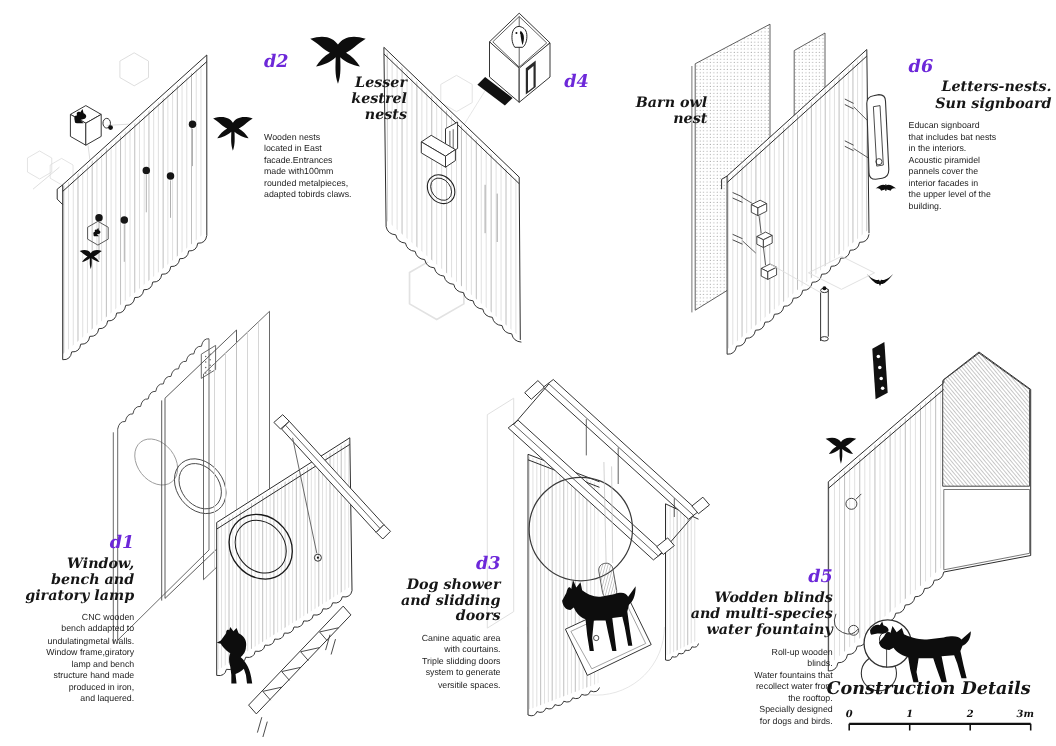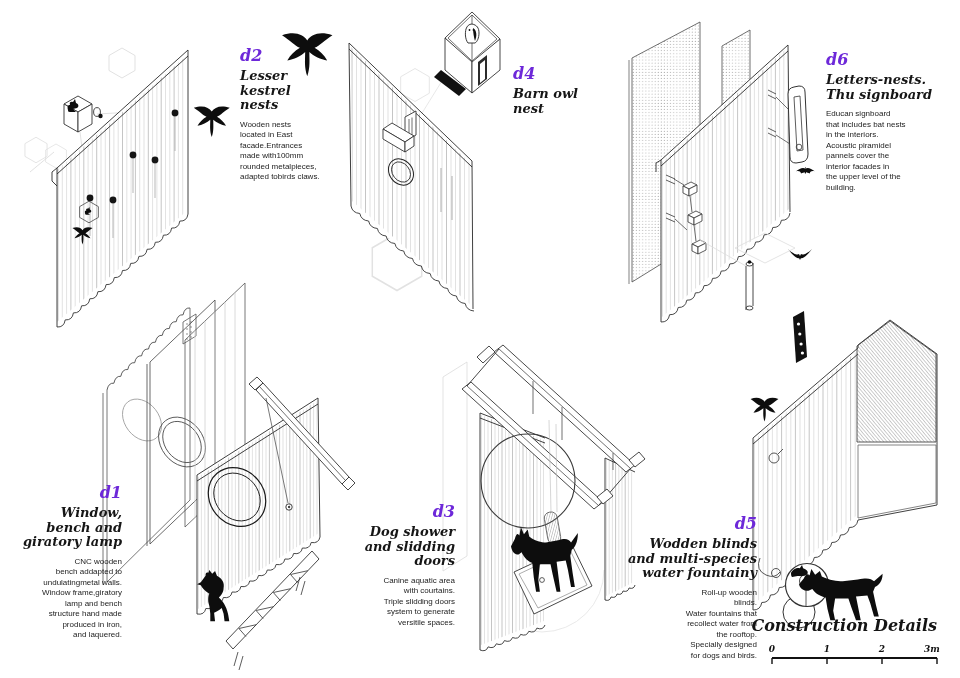--- a/index.html
+++ b/index.html
@@ -2,21 +2,21 @@
 <html><head>
 <meta charset="utf-8">
 <style>
   html,body{margin:0;padding:0;background:#fff;}
   #sheet{position:relative;width:960px;height:678px;background:#fff;overflow:hidden;
          font-family:"Liberation Sans",sans-serif;color:#111;}
   #drawings{position:absolute;left:0;top:0;}
   .detail{position:absolute;}
   .detail .label{font:italic 700 16px "DejaVu Serif",serif;color:#6d28d9;}
   .detail .title{font:italic 700 13px "DejaVu Serif",serif;line-height:1.12;margin-top:4px;
-                 white-space:pre-line;color:#161616;}
+                 white-space:pre-line;color:#161616;text-align:right;}
   .detail .body{font-size:8px;line-height:1.32;margin-top:7px;white-space:pre-line;color:#1c1c1c;}
   .right{text-align:right;}
   .footer-title{position:absolute;right:23px;top:616px;font:italic 700 16px "DejaVu Serif",serif;color:#141414;margin-left:24px;}
 </style>
 </head>
 <body>
 
 <div id="sheet">
 
 <svg id="drawings" width="960" height="678" viewBox="0 0 960 678">
@@ -592,21 +592,21 @@
 
 <div class="detail" style="left:513px;top:64px;width:130px;">
   <div class="label">d4</div>
   <div class="title">Barn owl
 nest</div>
 </div>
 
 <div class="detail" style="left:826px;top:50px;width:130px;">
   <div class="label">d6</div>
   <div class="title">Letters-nests.
-Thu signboard</div>
+Sun signboard</div>
   <div class="body">Educan signboard
 that includes bat nests
 in the interiors.
 Acoustic piramidel
 pannels cover the
 interior facades in
 the upper level of the
 building.</div>
 </div>
 

